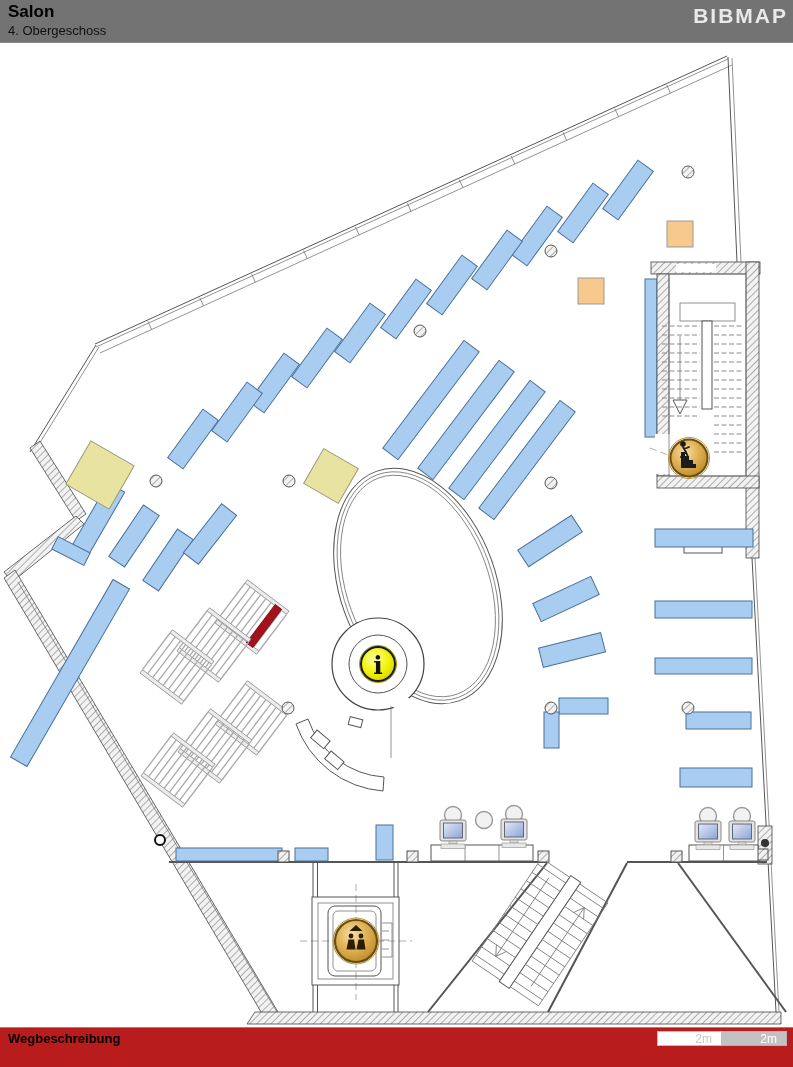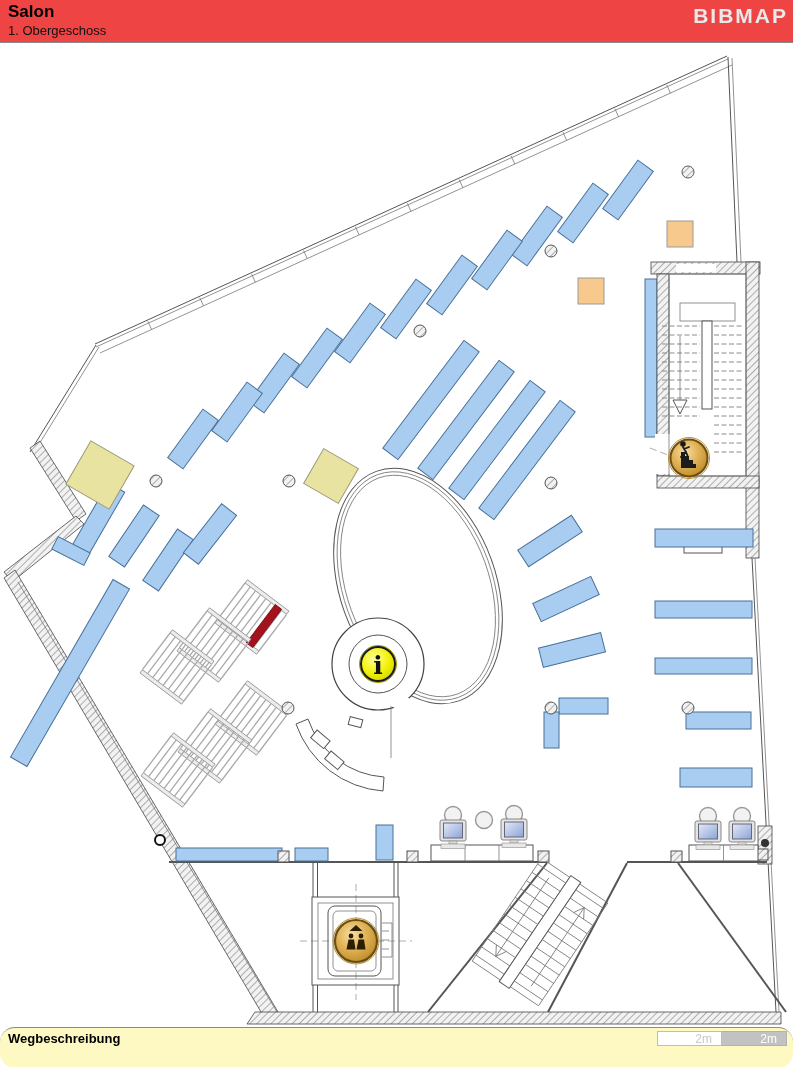--- a/index.html
+++ b/index.html
@@ -1,26 +1,26 @@
 <!DOCTYPE html>
 <html style="--c-shelf: #A9CDF0; --c-shelf-border: #48709A; --c-highlight: #A5121D; --c-table-yellow: #E9E3A2; --c-table-orange: #F8C98C; --c-badge-yellow: #F2F20A; --c-badge-gold: #D9A843; --c-wall: #555555; --c-screen: #9FB2DE;"><head>
 <meta charset="utf-8">
 <style>
   html,body{margin:0;padding:0;background:#fff;}
   .stage{position:relative;width:793px;height:1067px;background:#fff;overflow:hidden;
          font-family:"Liberation Sans",sans-serif;}
   svg{position:absolute;left:0;top:0;}
-  .hdr{position:absolute;left:0;top:0;width:793px;height:42px;background:#ef4444;
+  .hdr{position:absolute;left:0;top:0;width:793px;height:42px;background:#737373;
        border-bottom:1px solid #8a8a8a;z-index:5;}
   .hdr .title{position:absolute;left:8px;top:2px;font-size:17px;font-weight:bold;color:#000;}
   .hdr .sub{position:absolute;left:8px;top:23px;font-size:13px;color:#111;}
   .hdr .logo{position:absolute;right:5px;top:4px;font-size:21px;font-weight:bold;
              letter-spacing:2px;color:#e9e9e9;}
-  .ftr{position:absolute;left:0;top:1027px;width:793px;height:40px;background:#fef9c3;
-       border-top:1px solid #8a8a8a;z-index:5;border-radius:15px;}
+  .ftr{position:absolute;left:0;top:1027px;width:793px;height:40px;background:#b91c1c;
+       border-top:1px solid #8a8a8a;z-index:5;}
   .ftr .wb{position:absolute;left:8px;top:3px;font-size:13px;font-weight:bold;color:#000;}
   .scalebar{position:absolute;right:6px;top:3px;width:130px;height:14px;display:flex;z-index:6;}
   .scalebar .seg{width:65px;height:15px;font-size:12px;line-height:14px;text-align:right;
                  padding-right:9px;box-sizing:border-box;}
   .scalebar .seg.l{background:#fff;border:1px solid #bdbdbd;color:#c9c9c9;}
   .scalebar .seg.r{background:#c2c2c2;border:1px solid #b2b2b2;border-left:none;color:#fff;}
   
   .shelf{fill:var(--c-shelf,#A9CDF0);stroke:var(--c-shelf-border,#48709A);stroke-width:1;}
   .hl{fill:var(--c-highlight,#A5121D);stroke:#6d0a10;stroke-width:.8;}
   .tableY{fill:var(--c-table-yellow,#E9E3A2);stroke:#9a9a78;stroke-width:1;}
@@ -39,21 +39,21 @@
   .glyph{fill:#2a1d00;stroke:none;}
   .pglyph{stroke:#1c1c1c;stroke-width:1.8;fill:none;stroke-linecap:round;}
 </style>
 </head>
 <body>
 
 <div class="stage">
 
   <div class="hdr">
     <div class="title">Salon</div>
-    <div class="sub">1. Obergeschoss</div>
+    <div class="sub">4. Obergeschoss</div>
     <div class="logo">BIBMAP</div>
   </div>
 
   <svg id="plan" width="793" height="1067" viewBox="0 0 793 1067">
     <defs>
       <pattern id="hatch" width="5" height="5" patternUnits="userSpaceOnUse" patternTransform="rotate(45)">
         <rect width="5" height="5" fill="#f2f2f2"></rect>
         <line x1="0" y1="0" x2="0" y2="5" stroke="#8f8f8f" stroke-width="1.4"></line>
       </pattern>
       <radialGradient id="gradGold" cx="40%" cy="35%" r="75%">

